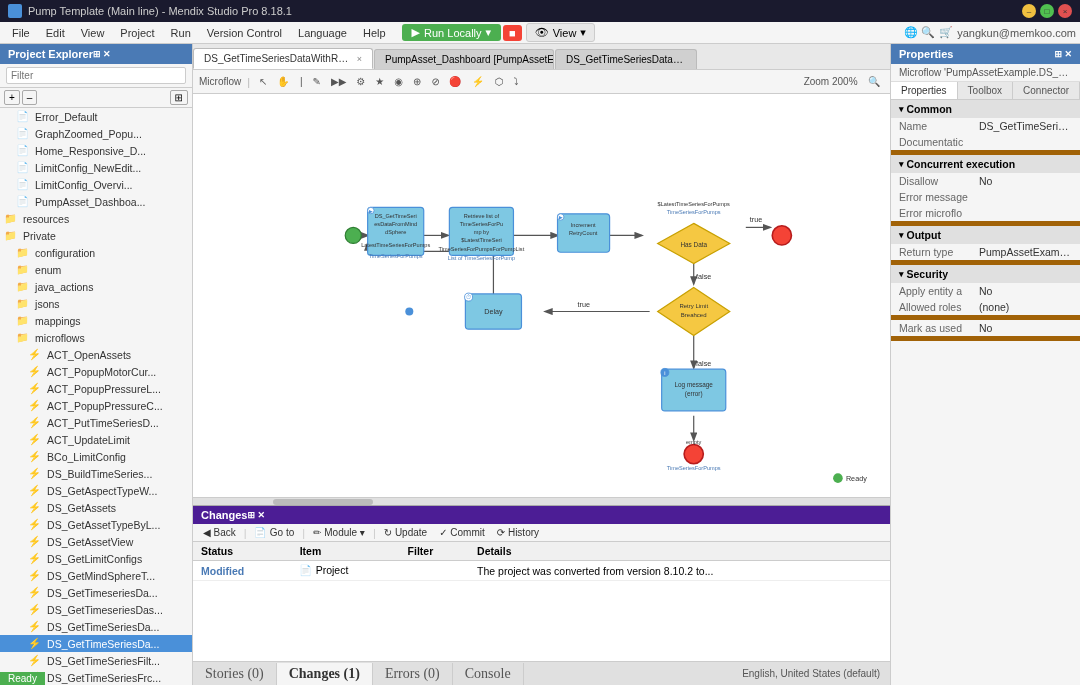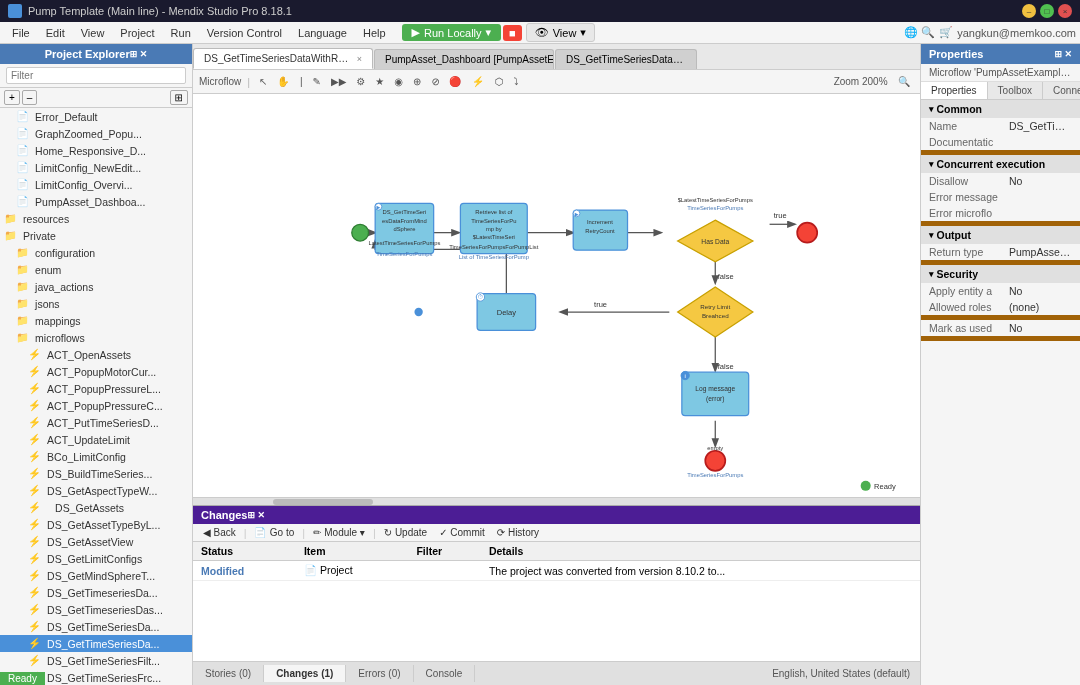--- a/index.html
+++ b/index.html
@@ -21,21 +21,21 @@
     #menubar .stop-btn { background: #f44336; color: white; border-radius: 3px; padding: 2px 6px; margin-left: 2px; cursor: pointer; }
     #menubar .view-btn { background: #e8e8e8; border: 1px solid #ccc; border-radius: 3px; padding: 2px 8px; margin-left: 4px; cursor: pointer; display: flex; align-items: center; gap: 4px; }
     #menubar .spacer { flex: 1; }
     #menubar .user-area { display: flex; align-items: center; gap: 4px; color: #555; }
 
     
     #main { display: flex; height: calc(685px - 44px); }
 
     
     #left-panel { width: 193px; background: #f5f5f5; border-right: 1px solid #ccc; display: flex; flex-direction: column; }
-    #left-panel-header { background: #4a7ab5; color: white; padding: 4px 8px; font-size: 11px; font-weight: bold; display: flex; align-items: center; justify-content: center; }
+    #left-panel-header { background: #4a7ab5; color: white; padding: 4px 8px; font-size: 11px; font-weight: bold; display: flex; align-items: center; justify-content: flex-start; }
     #search-box { padding: 3px 6px; border-bottom: 1px solid #ccc; }
     #search-box input { width: 100%; border: 1px solid #ccc; padding: 2px 4px; font-size: 10px; border-radius: 2px; }
     #tree-toolbar { display: flex; align-items: center; gap: 2px; padding: 2px 4px; border-bottom: 1px solid #ccc; }
     #tree-toolbar button { background: none; border: 1px solid #aaa; border-radius: 2px; padding: 1px 4px; cursor: pointer; font-size: 10px; }
     #tree-content { flex: 1; overflow-y: auto; overflow-x: hidden; }
     .tree-item { padding: 2px 4px; cursor: pointer; white-space: nowrap; overflow: hidden; text-overflow: ellipsis; display: flex; align-items: center; gap: 3px; font-size: 10.5px; color: #333; }
     .tree-item.selected { background: #4a90d9; color: white; }
 
     
     #center-area { flex: 1; display: flex; flex-direction: column; overflow: hidden; }
@@ -65,26 +65,26 @@
     #changes-toolbar { background: #f5f5f5; border-bottom: 1px solid #ccc; padding: 2px 6px; display: flex; align-items: center; gap: 4px; }
     #changes-toolbar .ch-btn { background: none; border: none; cursor: pointer; font-size: 10px; color: #333; padding: 1px 4px; display: flex; align-items: center; gap: 2px; }
     #changes-toolbar .ch-sep { color: #ccc; }
     #changes-table { flex: 1; overflow-y: auto; background: white; }
     #changes-table table { width: 100%; border-collapse: collapse; font-size: 10.5px; }
     #changes-table th { background: #f0f0f0; border-bottom: 1px solid #ccc; padding: 3px 8px; text-align: left; font-weight: bold; }
     #changes-table td { padding: 3px 8px; border-bottom: 1px solid #eee; }
 
     
     #bottom-tabbar { background: #e0e0e0; border-top: 1px solid #ccc; display: flex; align-items: center; height: 24px; }
-    .bottom-tab { padding: 3px 12px; cursor: pointer; font-size: 10px; color: #555; border-right: 1px solid #ccc; }
+    .bottom-tab { padding: 3px 12px; cursor: pointer; font-size: 14px; color: #555; border-right: 1px solid #ccc; font-family: Liberation Serif, serif; }
     .bottom-tab.active { background: #f5f5f5; color: #333; font-weight: bold; }
     .status-bar { margin-left: auto; padding: 0 10px; font-size: 10px; color: #555; }
 
     
-    #right-panel { width: 160px; background: #f5f5f5; border-left: 1px solid #ccc; display: flex; flex-direction: column; font-size: 10.5px; }
+    #right-panel { width: 190px; background: #f5f5f5; border-left: 1px solid #ccc; display: flex; flex-direction: column; font-size: 10.5px; }
     #right-panel-header { background: #4a7ab5; color: white; padding: 4px 8px; font-size: 11px; font-weight: bold; display: flex; align-items: center; justify-content: space-between; }
     .prop-section { border-bottom: 5px solid #a16207; }
     .prop-section-header { background: #e0e0e0; padding: 3px 8px; font-weight: bold; font-size: 10.5px; cursor: pointer; display: flex; align-items: center; gap: 3px; }
     .prop-section-header::before { content: '▾'; font-size: 9px; }
     .prop-row { display: flex; padding: 2px 8px; align-items: center; }
     .prop-label { color: #666; width: 80px; flex-shrink: 0; }
     .prop-value { color: #333; flex: 1; overflow: hidden; text-overflow: ellipsis; white-space: nowrap; }
     #microflow-title { font-size: 10px; color: #555; padding: 3px 8px; border-bottom: 1px solid #ddd; overflow: hidden; text-overflow: ellipsis; white-space: nowrap; }
 
     
@@ -242,21 +242,21 @@
         <div class="tree-item">
           <span style="margin-left:24px">⚡</span>
           <span style="margin-left:3px">DS_BuildTimeSeries...</span>
         </div>
         <div class="tree-item">
           <span style="margin-left:24px">⚡</span>
           <span style="margin-left:3px">DS_GetAspectTypeW...</span>
         </div>
         <div class="tree-item">
           <span style="margin-left:24px">⚡</span>
-          <span style="margin-left:11px">DS_GetAssets</span>
+          <span style="margin-left:3px">DS_GetAssets</span>
         </div>
         <div class="tree-item">
           <span style="margin-left:24px">⚡</span>
           <span style="margin-left:3px">DS_GetAssetTypeByL...</span>
         </div>
         <div class="tree-item">
           <span style="margin-left:24px">⚡</span>
           <span style="margin-left:3px">DS_GetAssetView</span>
         </div>
         <div class="tree-item">

